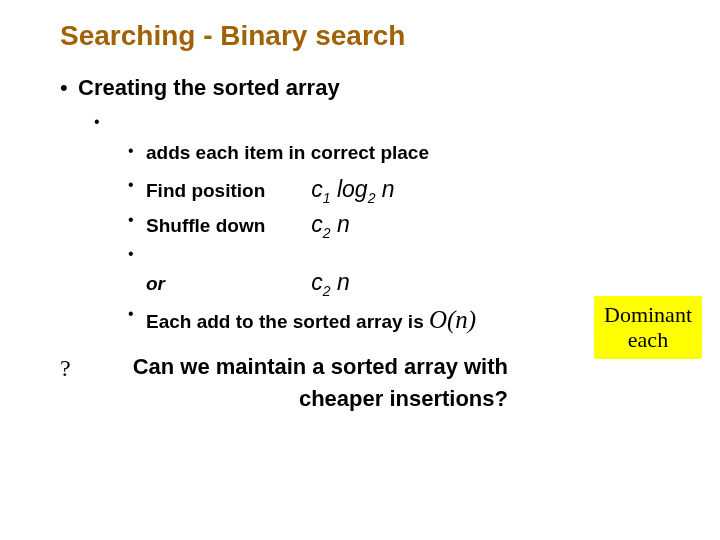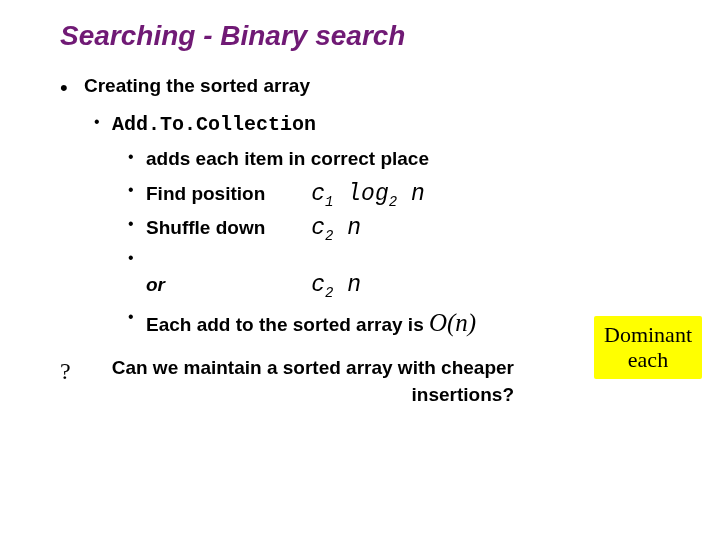--- a/index.html
+++ b/index.html
@@ -13,49 +13,48 @@
     overflow: hidden;
   }
   .slide {
     padding: 20px 50px 0 60px;
     box-sizing: border-box;
     width: 720px;
   }
   .title {
     font-size: 28px;
     font-weight: bold;
-    font-style: italic;
-    color: #701a75;
+    color: #a16207;
     margin: 0 0 20px 0;
   }
   .row {
     display: flex;
     align-items: flex-start;
     line-height: 1.45;
   }
   .bullet-dot {
     font-size: 22px;
     width: 18px;
     flex: 0 0 18px;
     text-align: left;
   }
   .dot-sm {
     font-size: 16px;
   }
   .b1 { margin-left: 0; }
   .b2 { margin-left: 34px; }
   .b3 { margin-left: 68px; }
-  .b1 .txt { font-size: 19px; font-weight: bold; margin-left: 6px; }
+  .b1 .txt { font-size: 22px; font-weight: bold; }
   .b2 .txt { font-size: 20px; font-weight: bold; }
   .b3 .txt { font-size: 19px; font-weight: bold; }
   .mono { font-family: "Courier New", Courier, monospace; font-weight: bold; }
   .nobullet .bullet-dot { visibility: hidden; }
   .label-col { width: 160px; display: inline-block; }
   .formula {
-    font-family: Liberation Mono, monospace;
+    font-family: Liberation Sans, sans-serif;
     font-style: italic;
     font-weight: normal;
     font-size: 23px;
   }
   .formula .sub { font-size: 14px; font-style: italic; vertical-align: sub; }
   .big-on {
     font-family: "Times New Roman", Times, serif;
     font-style: italic;
     font-weight: normal;
     font-size: 25px;
@@ -65,21 +64,21 @@
     font-family: "Times New Roman", Times, serif;
     font-style: normal;
     font-weight: normal;
     font-size: 24px;
     width: 18px;
     flex: 0 0 18px;
   }
   .callout {
     position: absolute;
     right: 18px;
-    top: 316px;
+    top: 296px;
     background: #ffff00;
     padding: 6px 10px;
     font-family: "Times New Roman", Times, serif;
     font-size: 22px;
     text-align: center;
     line-height: 1.15;
     border-radius: 2px;
   }
   .spacer { height: 6px; }
 </style>
@@ -90,21 +89,20 @@
   <div class="title">Searching - Binary search</div>
 
   <div class="row b1">
     <span class="bullet-dot">•</span>
     <span class="txt">Creating the sorted array</span>
   </div>
   <div class="spacer"></div>
 
   <div class="row b2">
     <span class="bullet-dot dot-sm">•</span>
-    <span class="txt mono">Add.To.Collection</span>
   </div>
   <div class="spacer"></div>
 
   <div class="row b3">
     <span class="bullet-dot dot-sm">•</span>
     <span class="txt">adds each item in correct place</span>
   </div>
   <div class="spacer"></div>
 
   <div class="row b3">

